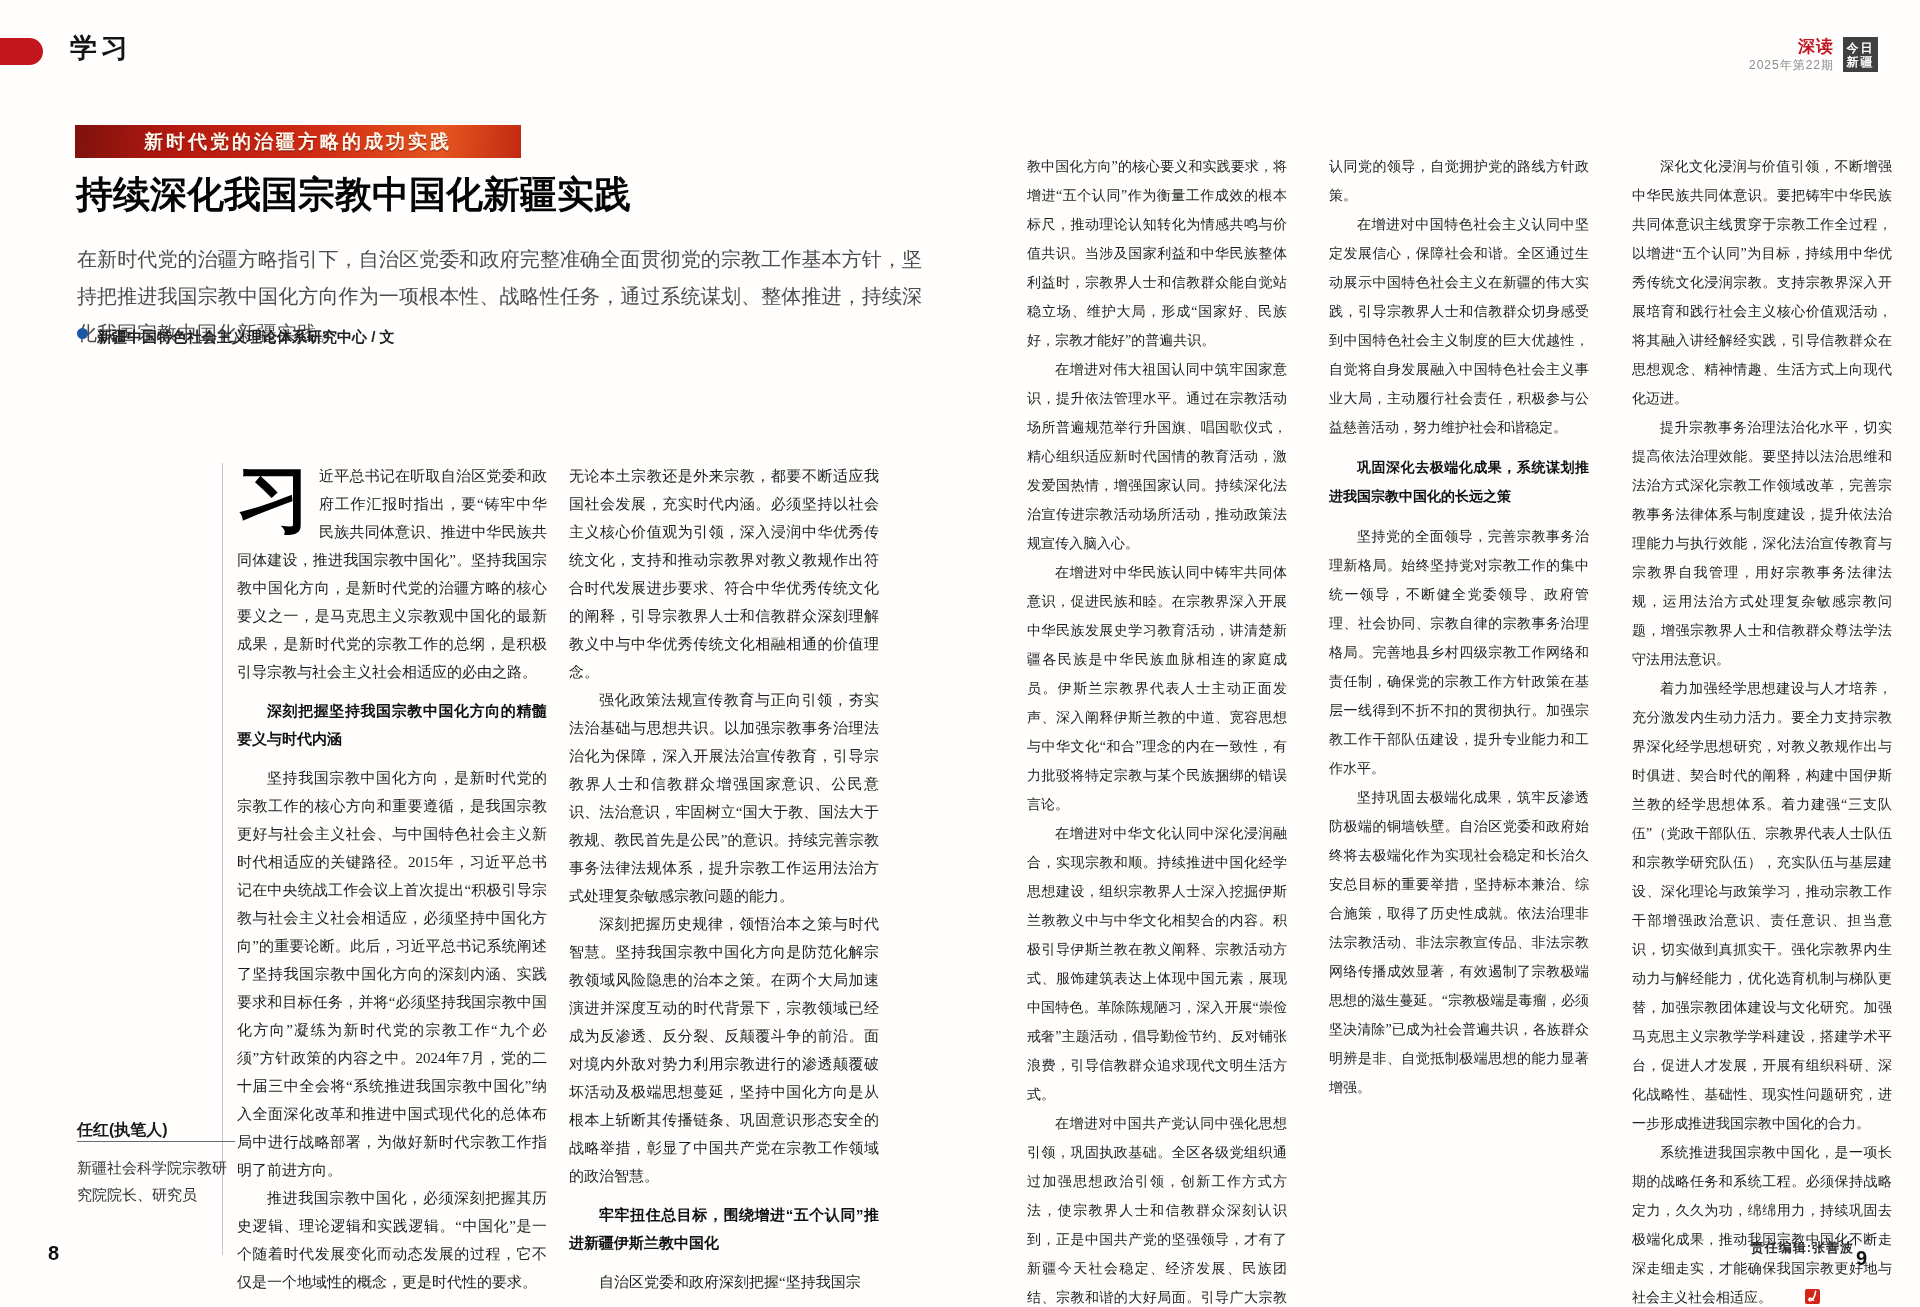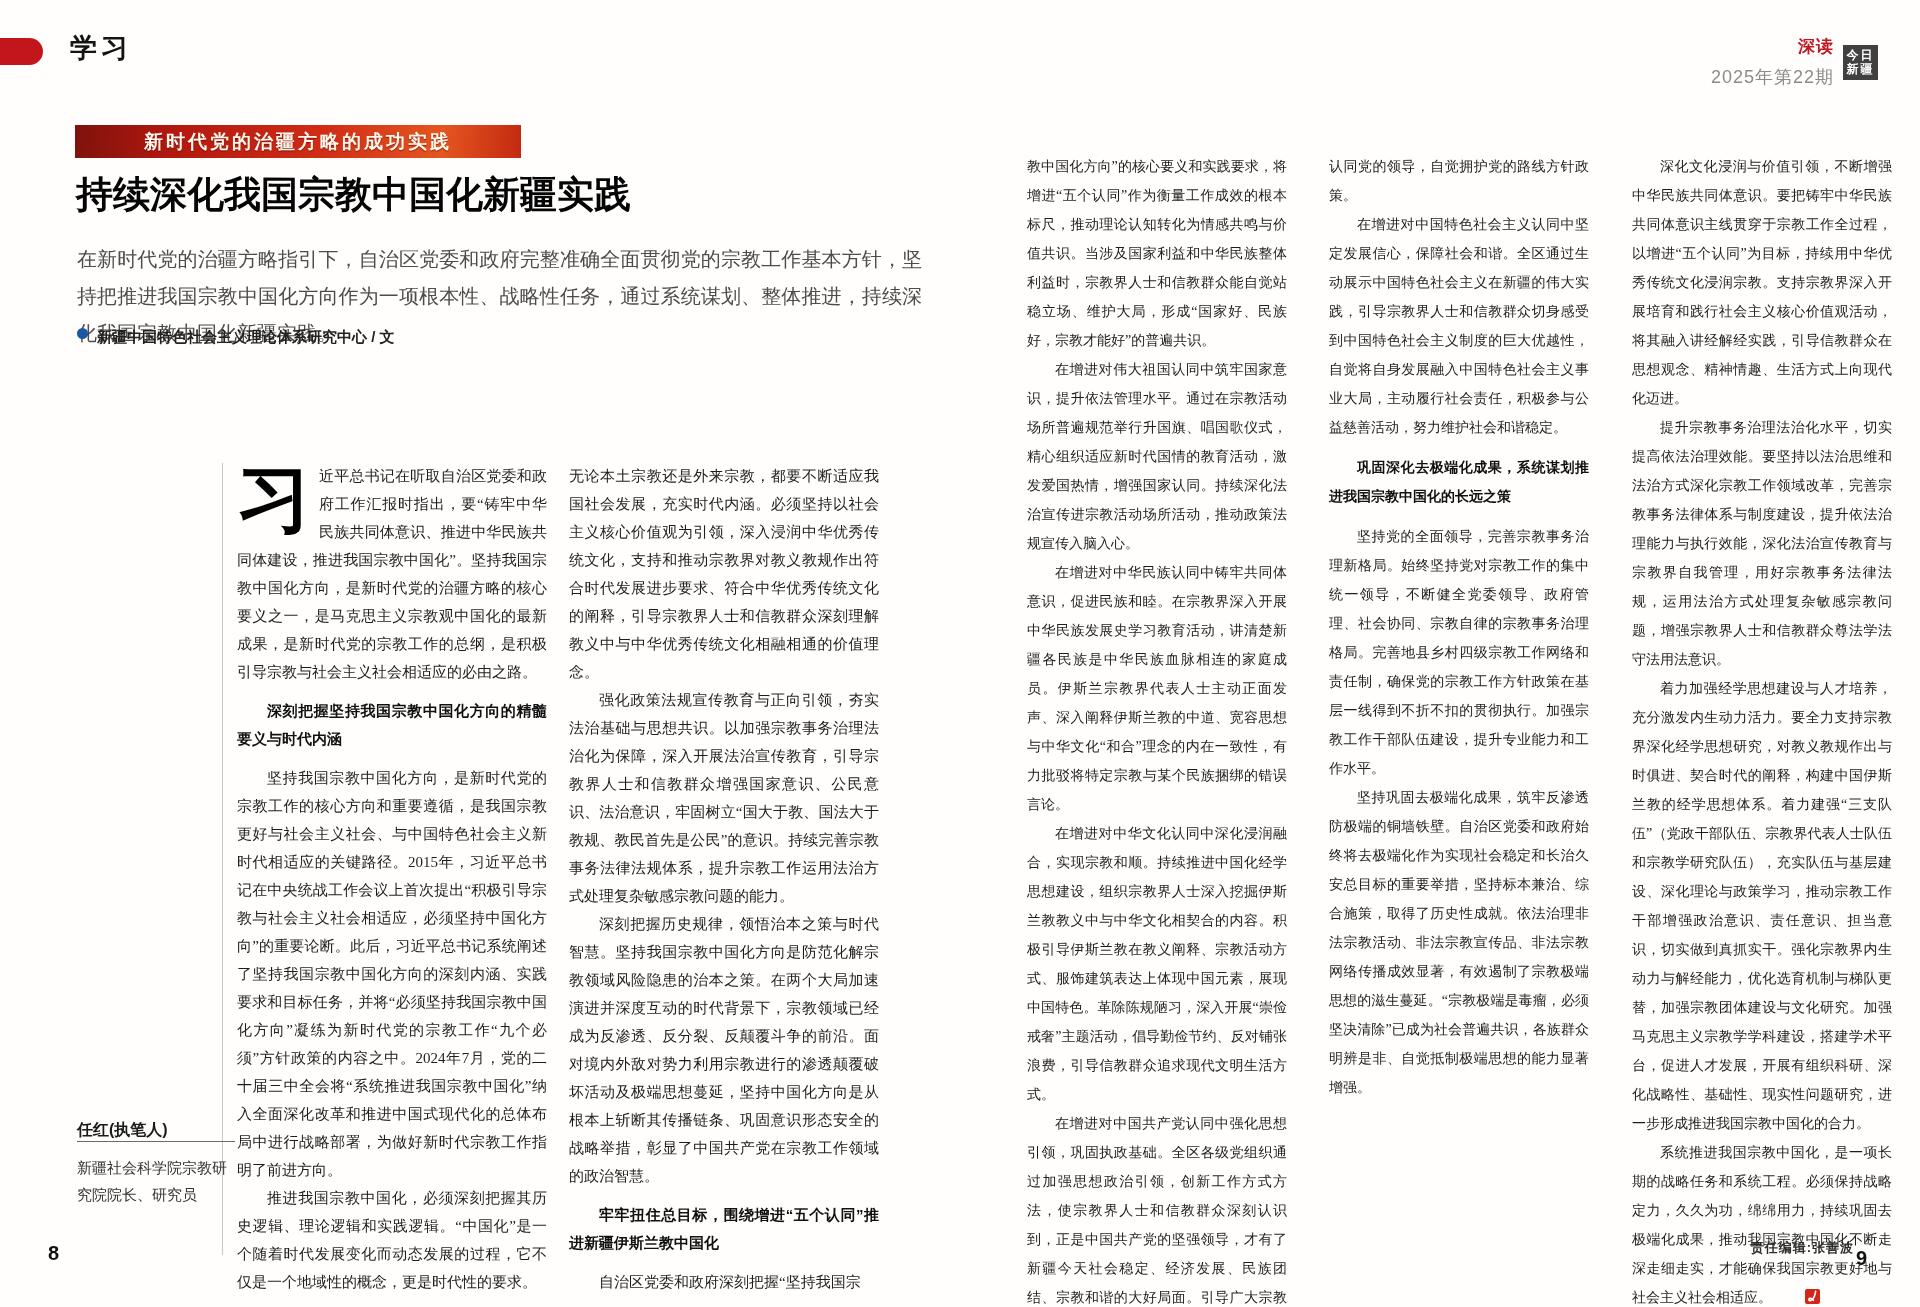--- a/index.html
+++ b/index.html
@@ -7,21 +7,21 @@
           font-family:"Liberation Serif","DejaVu Serif",serif;color:#1c1c1c;}
   
   .corner-tab{position:absolute;left:0;top:36;width:43px;height:27px;background:#c3161c;
               border-radius:0 14px 14px 0;top:38px;}
   .section-label{position:absolute;left:70px;top:30px;font-size:27px;font-weight:700;
                  font-family:"Liberation Serif","DejaVu Serif",serif;color:#141414;letter-spacing:4px;}
   
   .masthead{position:absolute;right:42px;top:37px;display:flex;align-items:center;gap:9px;}
   .masthead-text{display:flex;flex-direction:column;align-items:flex-end;line-height:1.15;}
   .masthead-col{font-size:17px;font-weight:700;color:#c01823;font-family:"Liberation Sans","DejaVu Sans",sans-serif;letter-spacing:1px;}
-  .masthead-issue{font-size:18px;color:#8b8b8b;font-family:"Liberation Sans","DejaVu Sans",sans-serif;letter-spacing:1px;margin-top:10px;}
+  .masthead-issue{font-size:12px;color:#8b8b8b;font-family:"Liberation Sans","DejaVu Sans",sans-serif;letter-spacing:1px;margin-top:2px;}
   .masthead-logo{width:35px;height:35px;background:#404040;color:#ffffff;display:flex;flex-direction:column;
                  align-items:center;justify-content:center;font-size:12px;line-height:14px;
                  font-family:"Liberation Sans","DejaVu Sans",sans-serif;font-weight:700;letter-spacing:2px;}
   
   .kicker{position:absolute;left:75px;top:125px;width:446px;height:33px;
           background:linear-gradient(95deg,#7e120d 0%,#b3180f 22%,#d02c15 55%,#e55620 82%,#c22a11 100%);
           display:flex;align-items:center;justify-content:center;}
   .kicker span{color:#fff7ea;font-size:19px;font-weight:700;letter-spacing:3px;
                font-family:"Liberation Sans","DejaVu Sans",sans-serif;text-shadow:0 1px 1px rgba(80,0,0,.6);}
   

